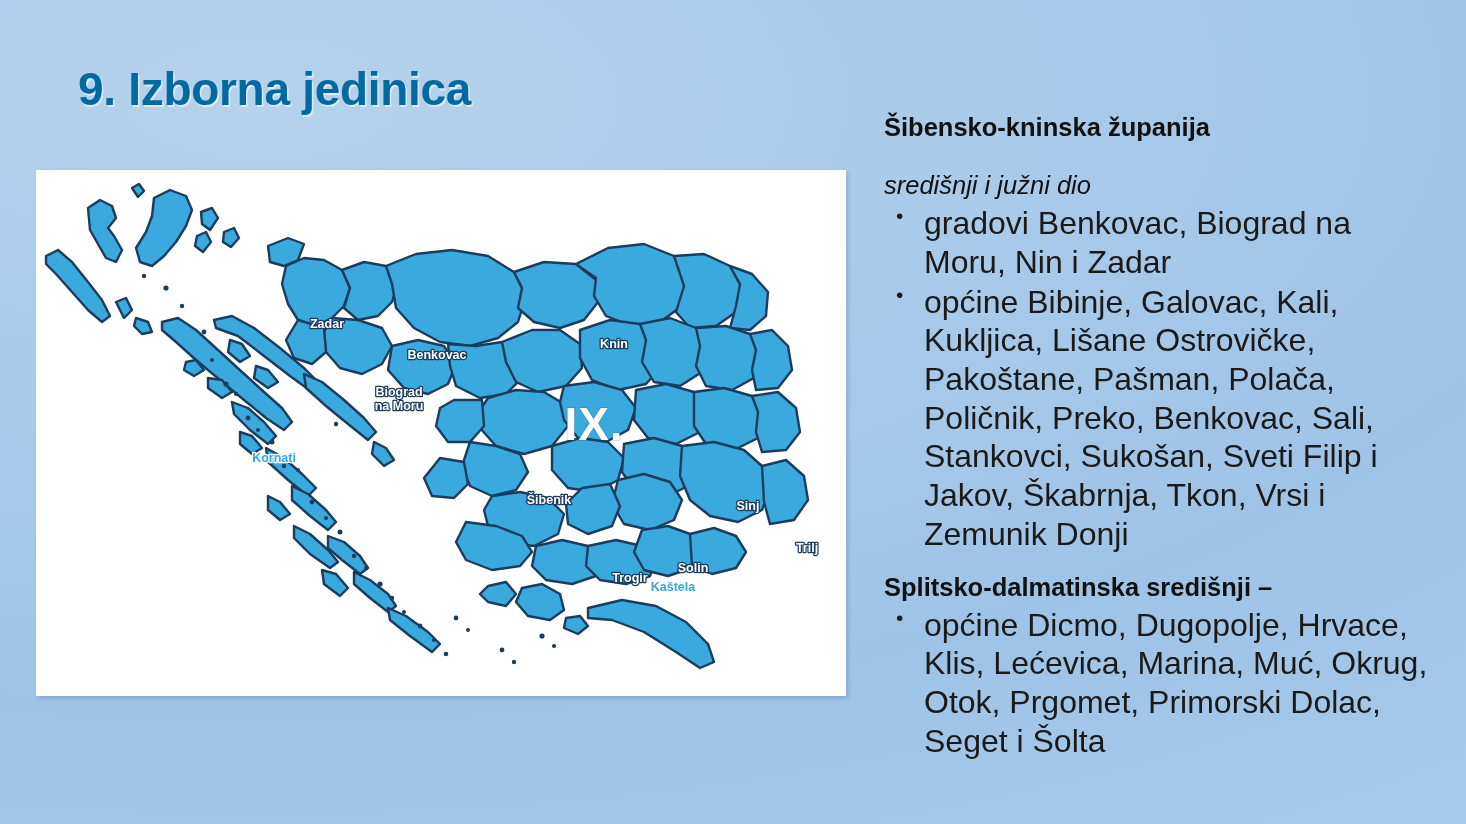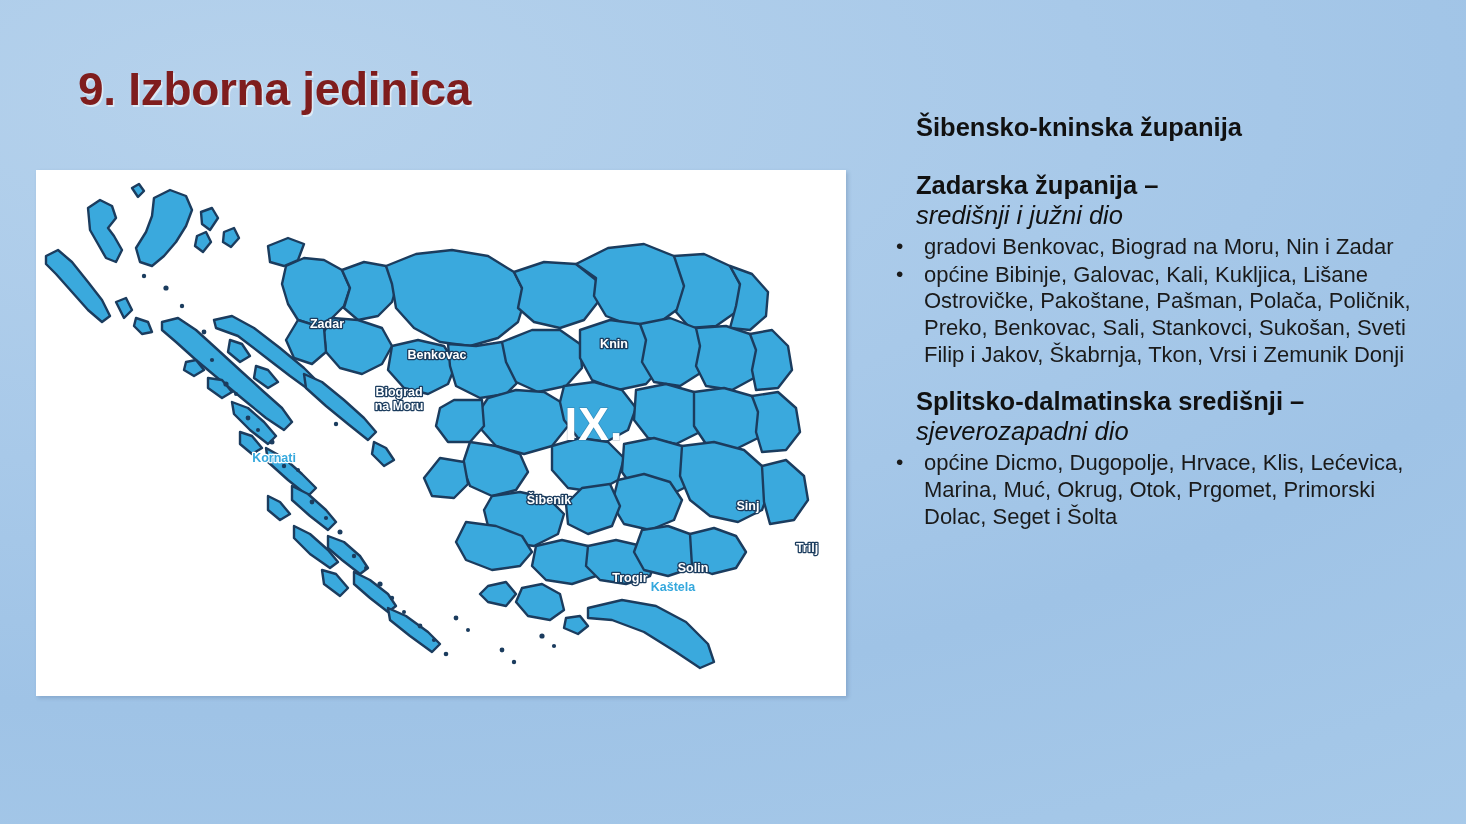--- a/index.html
+++ b/index.html
@@ -17,21 +17,21 @@
     position: relative;
   }
 
   
   #slide-title {
     position: absolute;
     left: 78px;
     top: 62px;
     font-size: 46px;
     font-weight: bold;
-    color: #7f1d1d;
+    color: #0369a1;
     letter-spacing: -0.3px;
     text-shadow: 1.5px 1.5px 0 rgba(255,255,255,0.55);
     white-space: nowrap;
   }
 
   
   #map-panel {
     position: absolute;
     left: 36px;
     top: 170px;
@@ -72,38 +72,37 @@
     top: 112px;
     width: 556px;
     color: #141414;
   }
 
   .heading {
     font-size: 25.5px;
     font-weight: bold;
     line-height: 1.18;
     color: #111;
-    margin-left: 32px;
   }
   .heading.sub {
     font-style: italic;
     font-weight: normal;
   }
   .block { margin-bottom: 2px; }
   .gap-lg { height: 26px; }
   .gap-md { height: 16px; }
 
   ul.items {
     list-style: none;
     margin-top: 4px;
   }
   ul.items li {
     position: relative;
     padding-left: 40px;
-    font-size: 22px;
+    font-size: 32px;
     line-height: 1.21;
     color: #1a1a1a;
     margin-bottom: 1px;
   }
   ul.items li::before {
     content: "\2022";
     position: absolute;
     left: 12px;
     top: -1px;
     font-size: 21px;
@@ -253,31 +252,29 @@
 
 <div id="text-panel">
 
   <div class="block">
     <div class="heading">Šibensko-kninska županija</div>
   </div>
 
   <div class="gap-lg"></div>
 
   <div class="block">
-    <div class="heading">Zadarska županija –</div>
     <div class="heading sub">središnji i južni dio</div>
     <ul class="items">
       <li>gradovi Benkovac, Biograd na Moru, Nin i Zadar</li>
       <li>općine Bibinje, Galovac, Kali, Kukljica, Lišane Ostrovičke, Pakoštane, Pašman, Polača,  Poličnik, Preko, Benkovac, Sali, Stankovci, Sukošan, Sveti Filip i Jakov, Škabrnja, Tkon, Vrsi i Zemunik Donji</li>
     </ul>
   </div>
 
   <div class="gap-md"></div>
 
   <div class="block">
     <div class="heading">Splitsko-dalmatinska središnji –</div>
-    <div class="heading sub">sjeverozapadni dio</div>
     <ul class="items">
       <li>općine Dicmo, Dugopolje, Hrvace, Klis, Lećevica, Marina, Muć, Okrug, Otok, Prgomet, Primorski Dolac, Seget i Šolta</li>
     </ul>
   </div>
 
 </div>
 
 </body></html>

